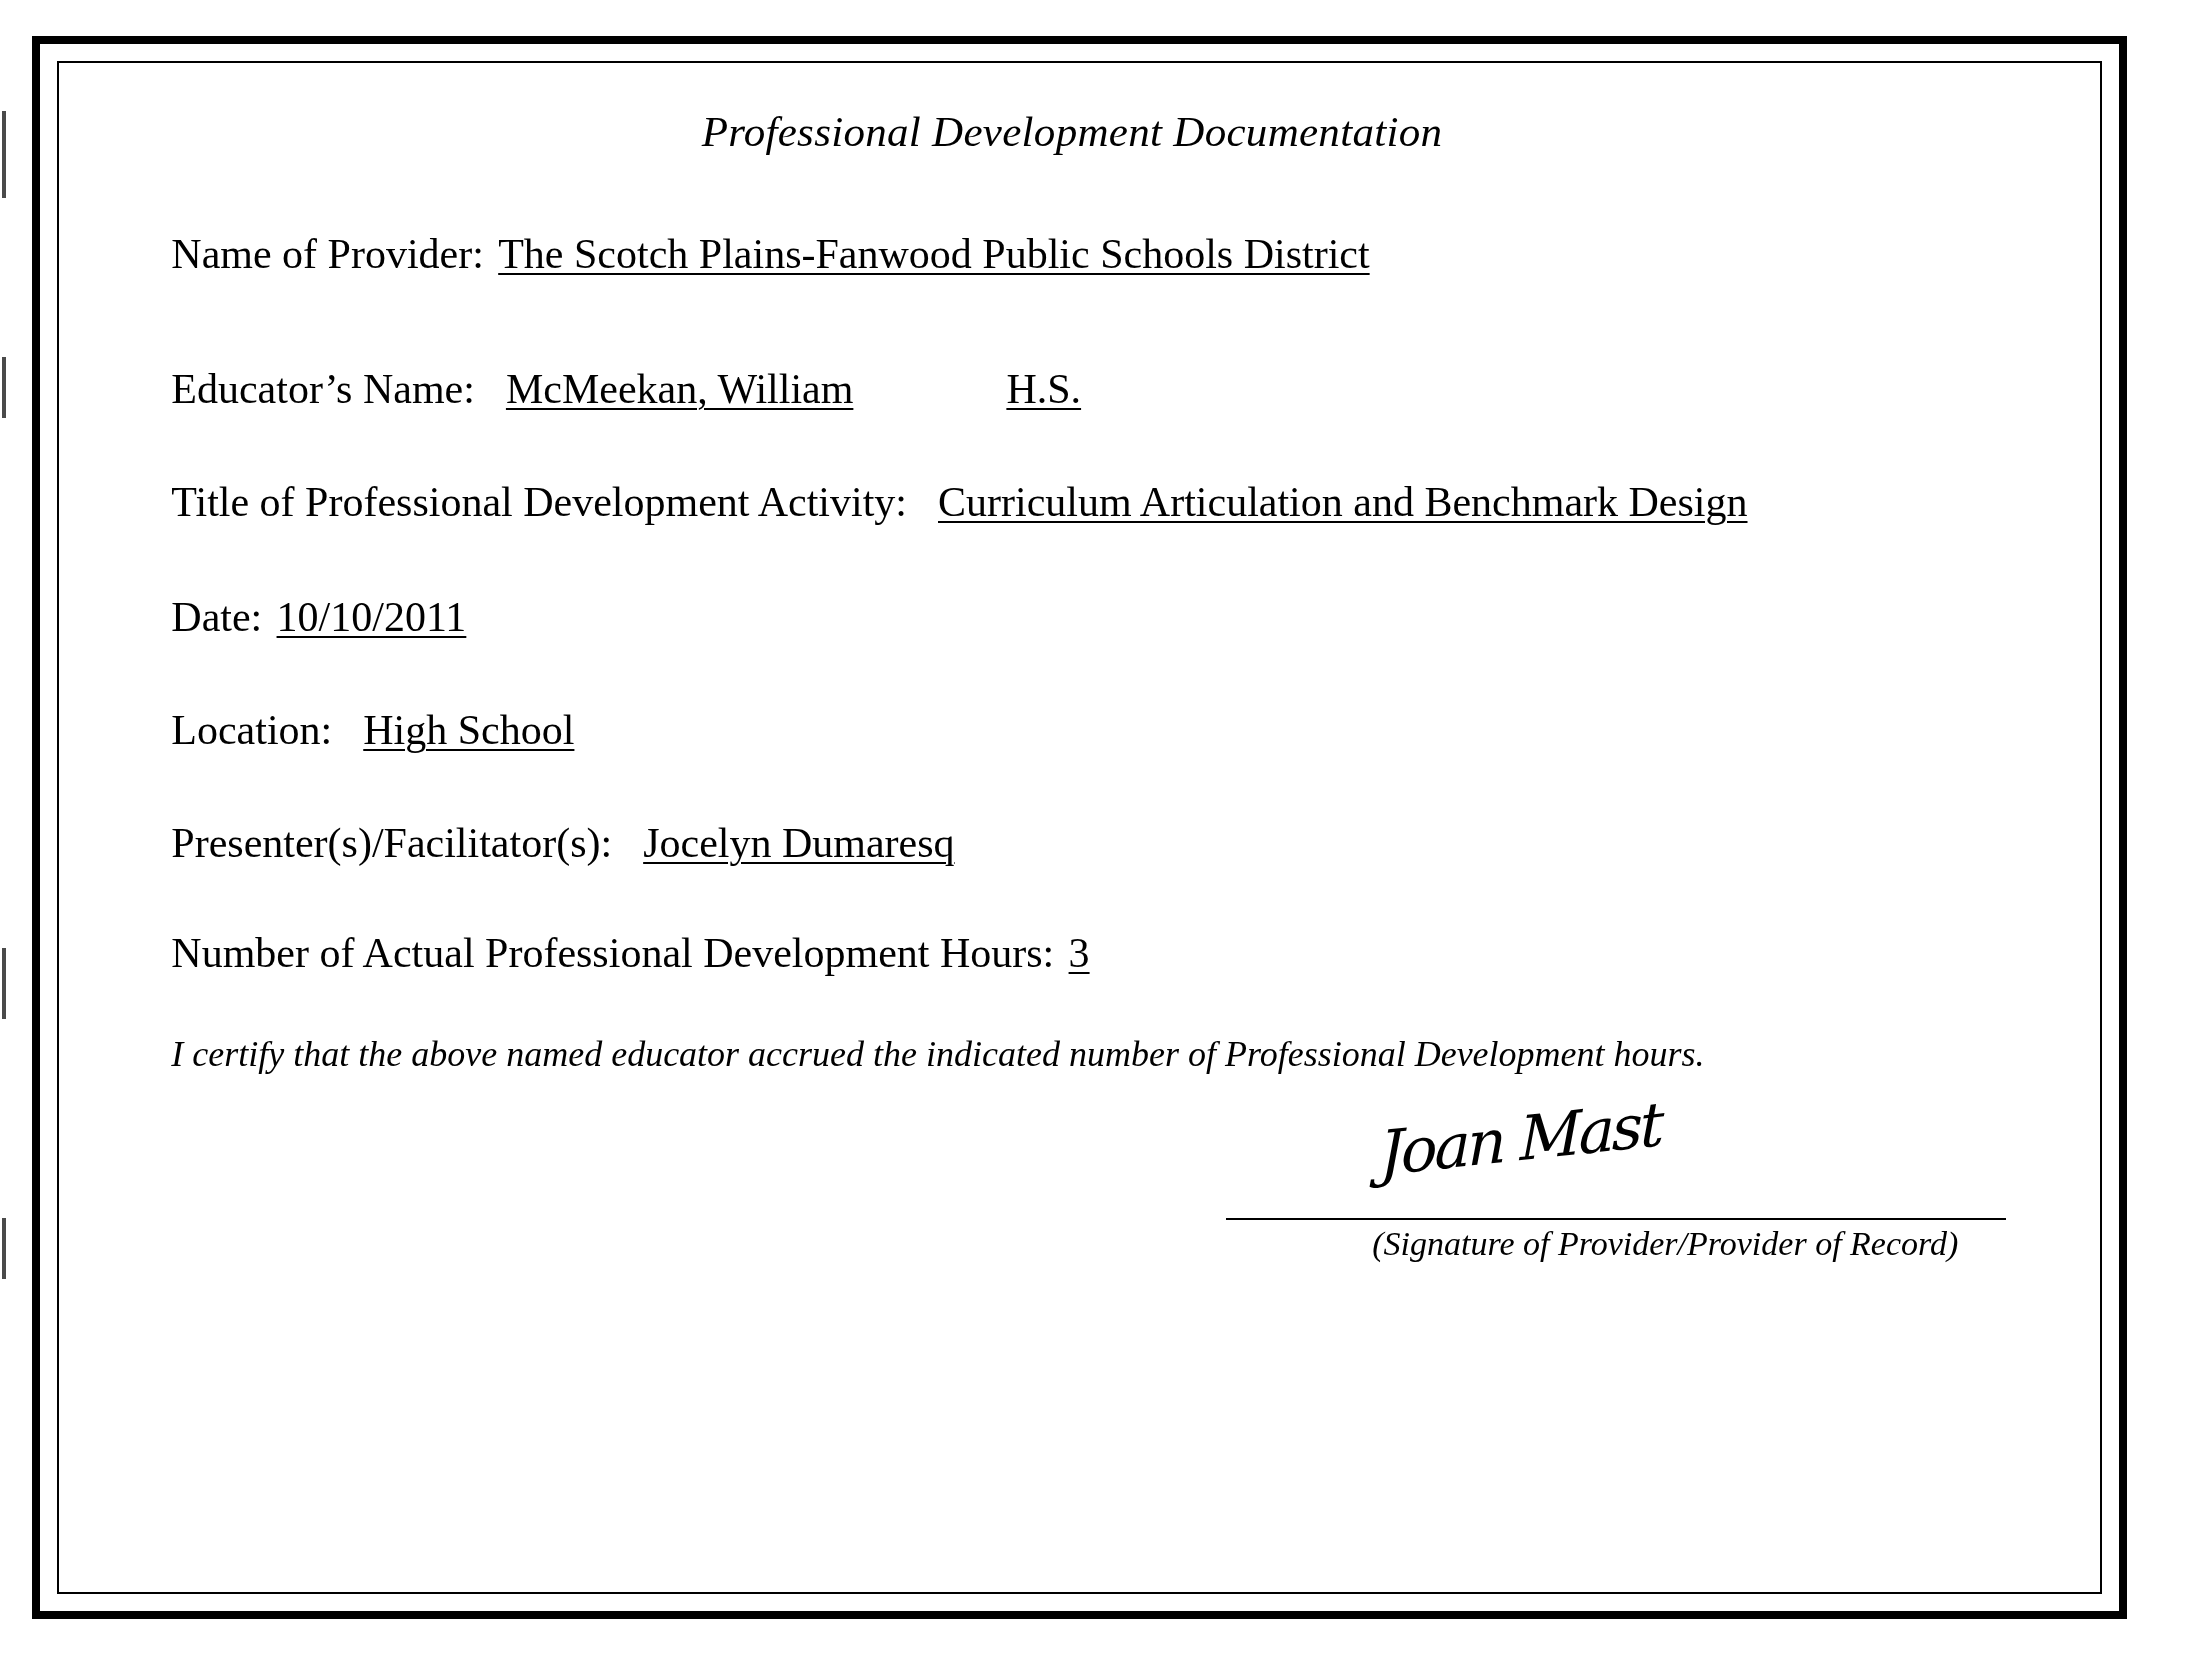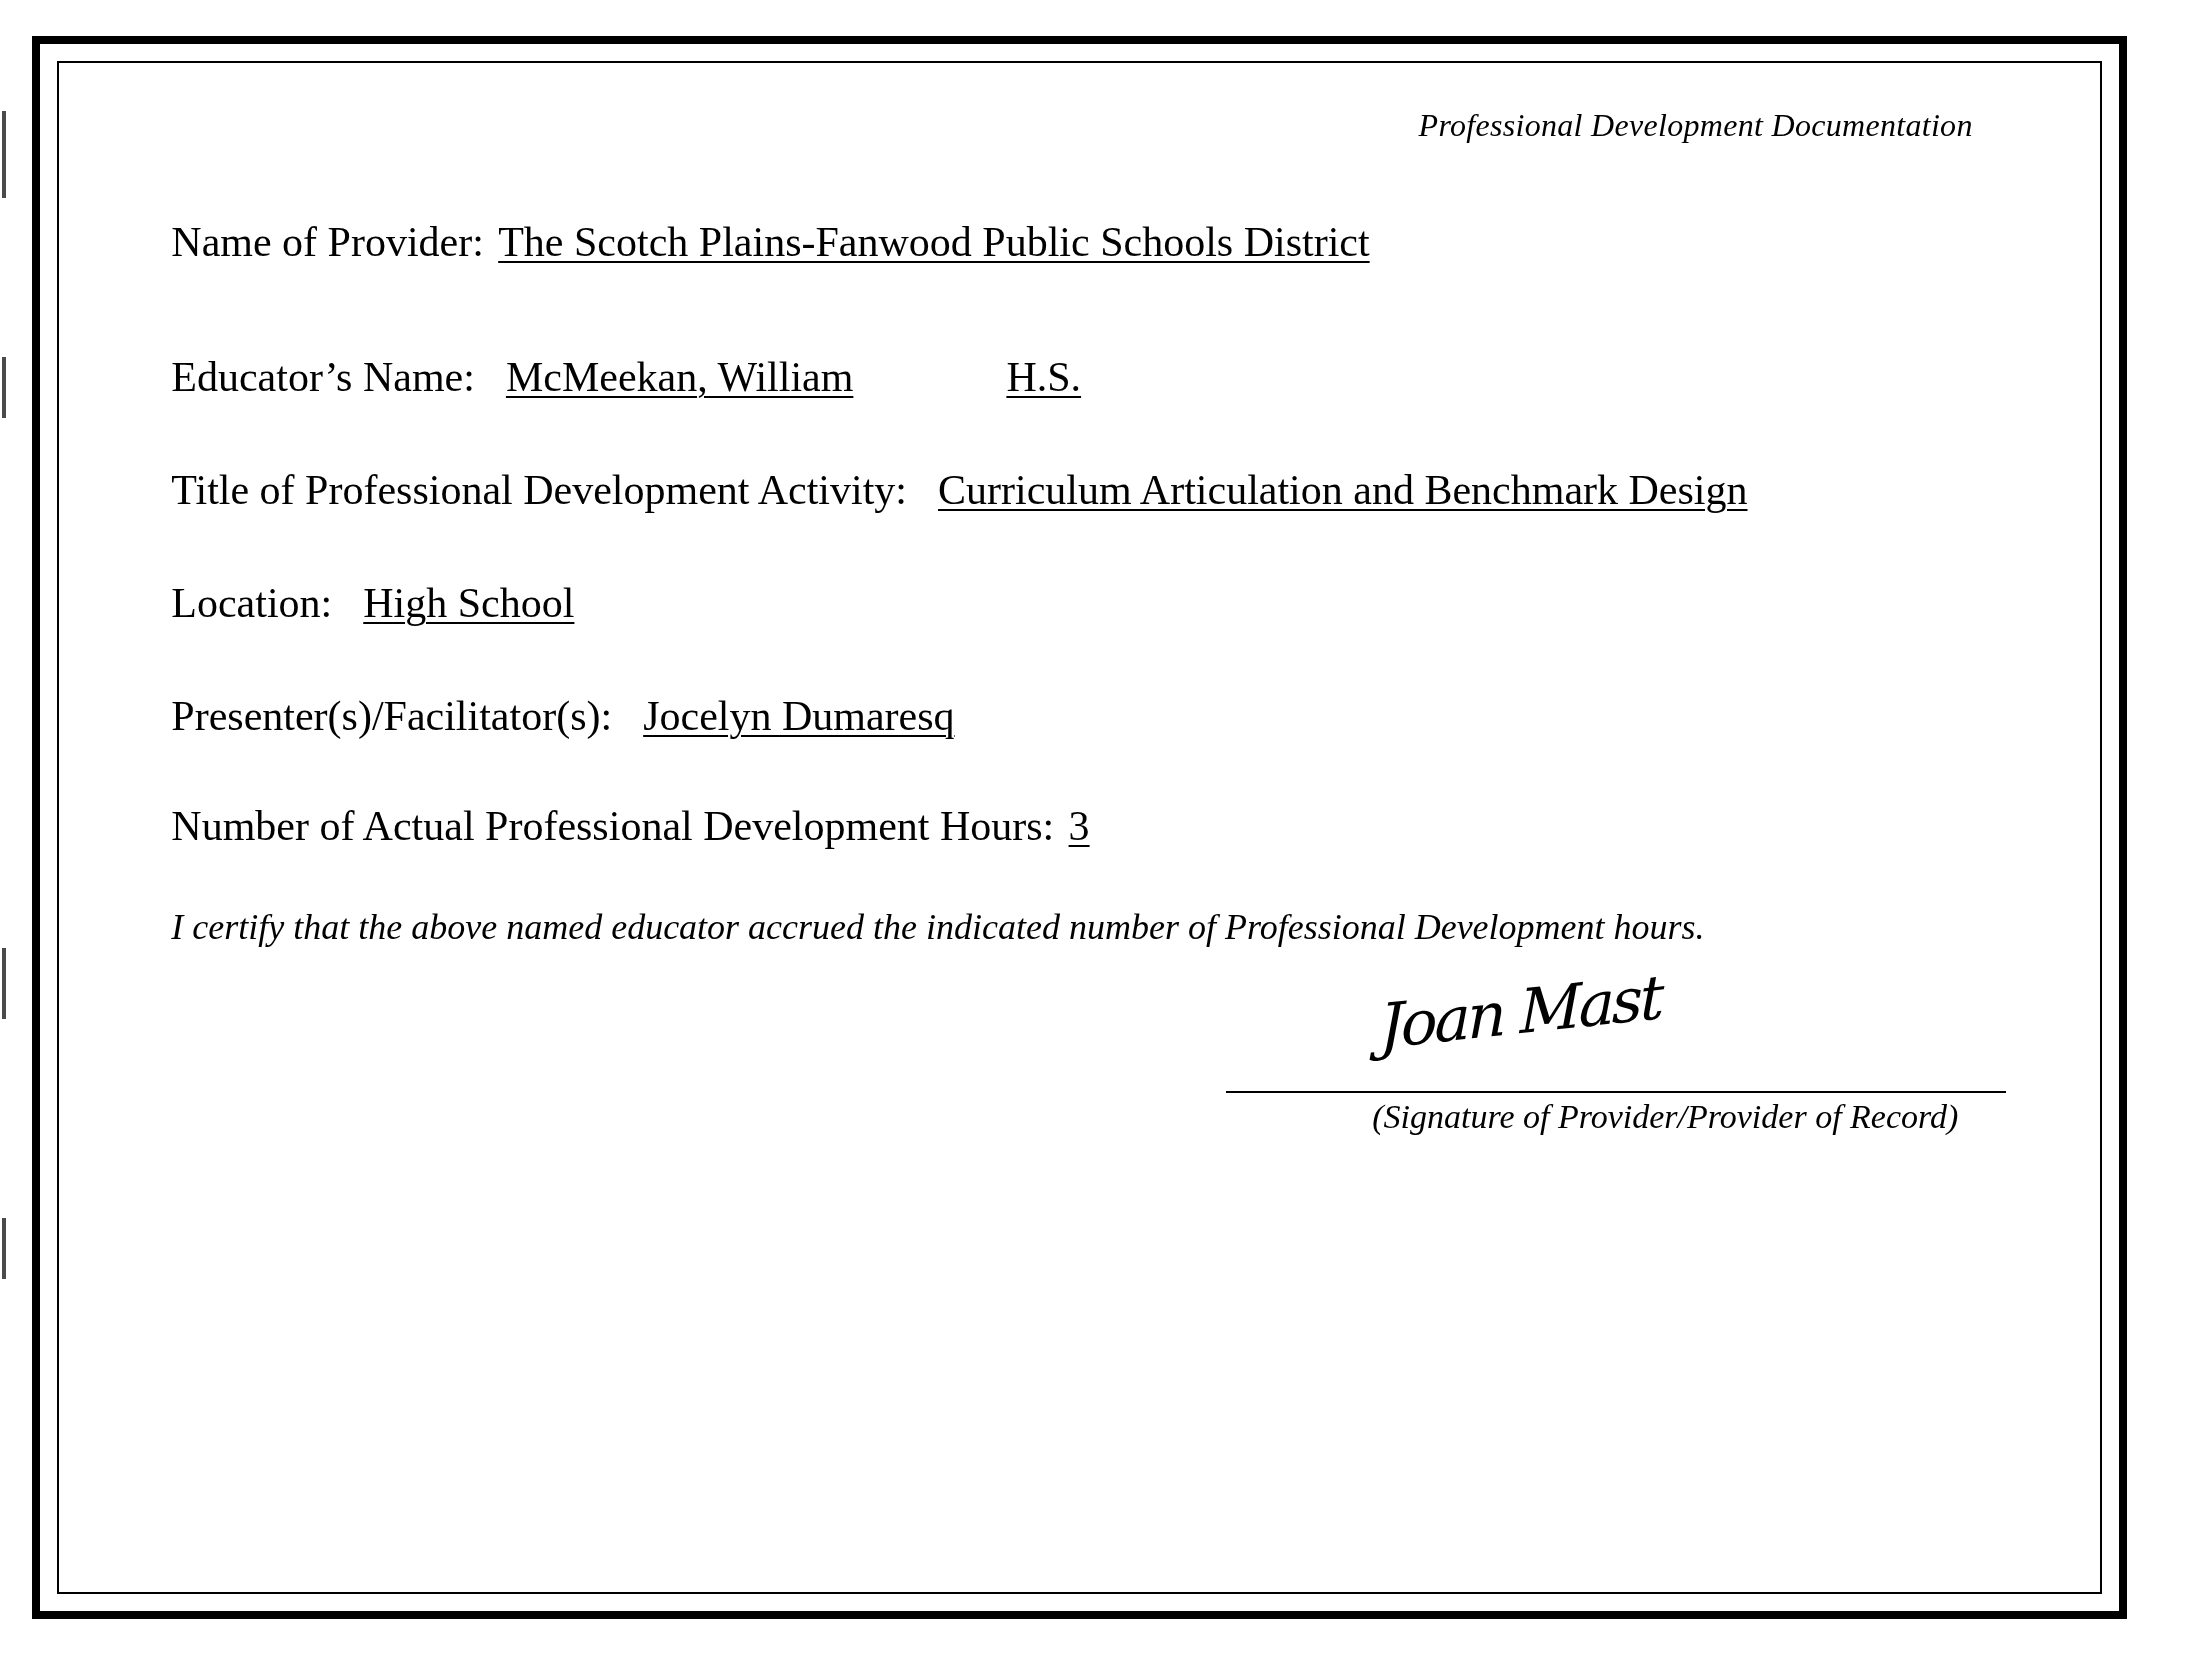--- a/index.html
+++ b/index.html
@@ -60,23 +60,23 @@
     position: absolute;
     left: 0;
     top: 0;
     right: 0;
     bottom: 0;
     padding: 28px 61px 20.4px 112px;
     box-sizing: border-box;
   }
 
   .doc-title {
-    text-align: right;
-    font-style: italic;
-    font-size: 32px;
+    text-align: center;
+    font-style: italic;
+    font-size: 43px;
     letter-spacing: 0.3px;
     margin: 15.3px 0 0 0;
     padding-right: 66px;
   }
 
   .row {
     font-size: 42px;
     line-height: 1.05;
     white-space: nowrap;
   }
@@ -163,20 +163,23 @@
 
 
         <div class="row r3">
           <span class="label">Educator’s Name:</span><span class="gap-md"></span><span class="value">McMeekan, William</span><span class="gap-lg"></span><span class="value">H.S.</span>
         </div>
 
         <div class="row r4">
           <span class="label">Title of Professional Development Activity:</span><span class="gap-md"></span><span class="value">Curriculum Articulation and Benchmark Design</span>
         </div>
 
+        <div class="row r5">
+          <span class="label">Date:</span><span class="gap-sm"></span><span class="value">10/10/2011</span>
+        </div>
 
         <div class="row r6">
           <span class="label">Location:</span><span class="gap-md"></span><span class="value">High School</span>
         </div>
 
         <div class="row r7">
           <span class="label">Presenter(s)/Facilitator(s):</span><span class="gap-md"></span><span class="value">Jocelyn Dumaresq</span>
         </div>
 
         <div class="row r8">

